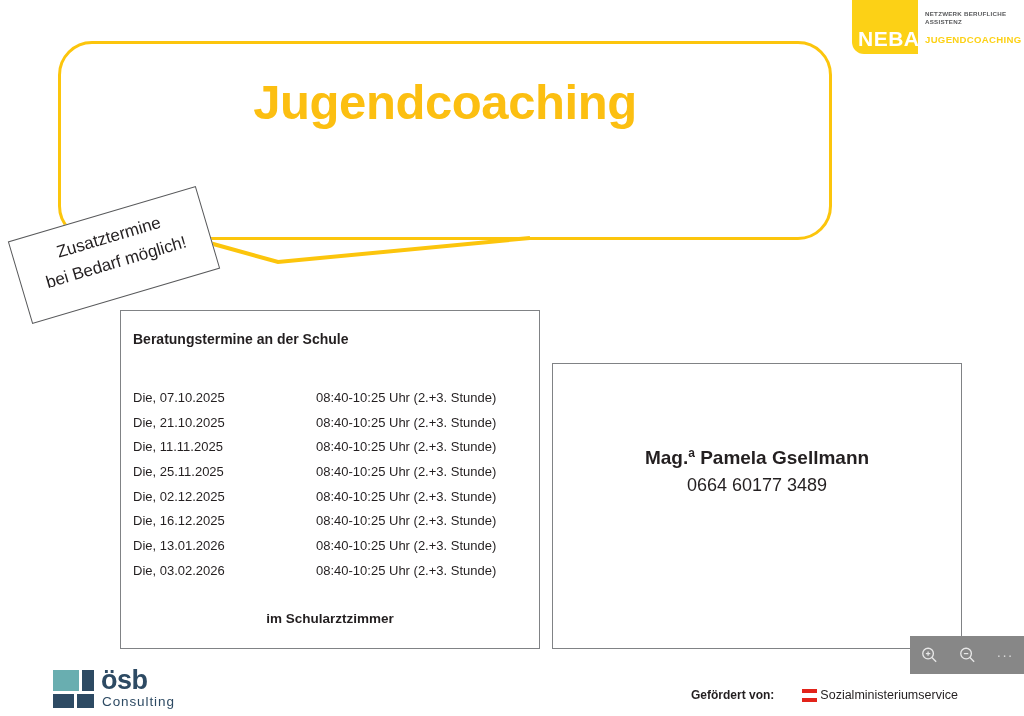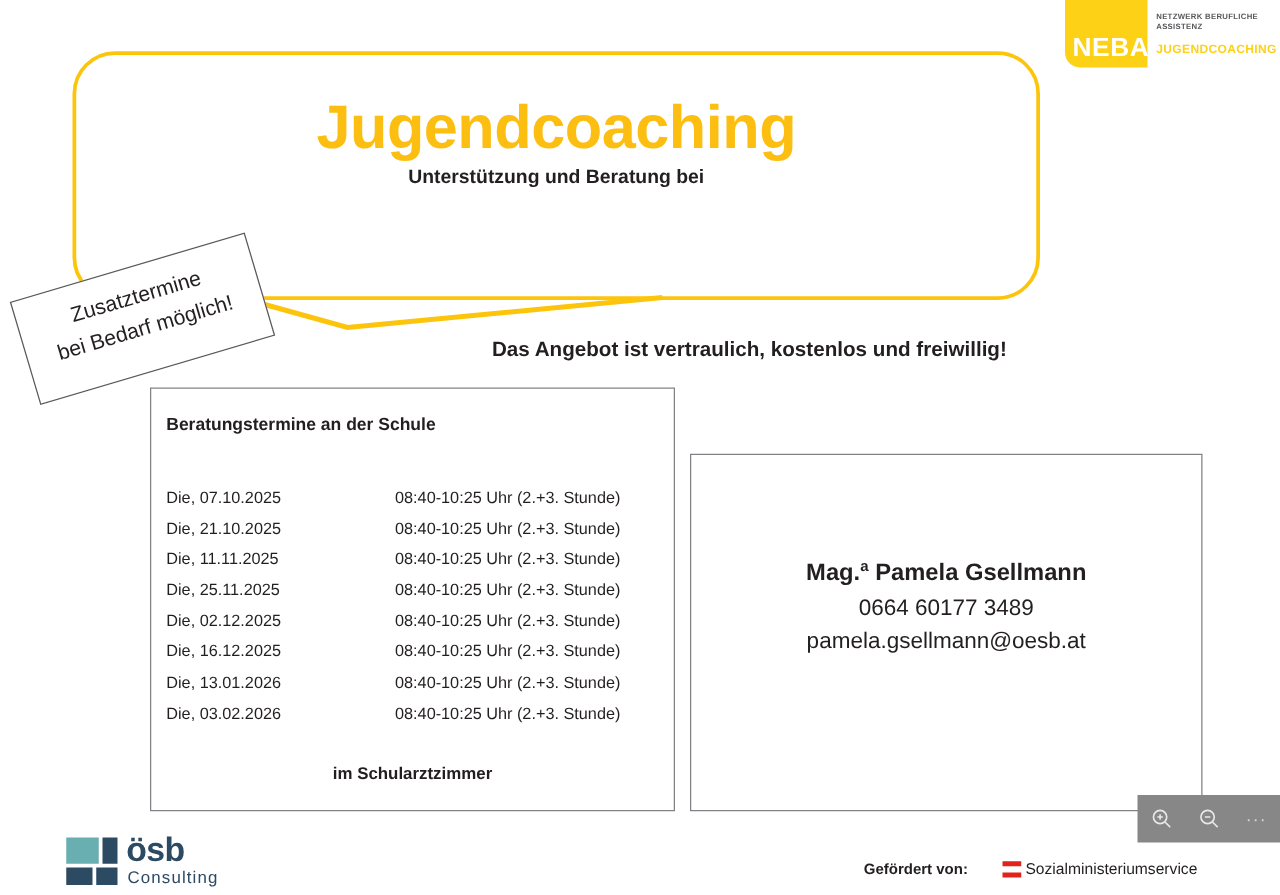--- a/index.html
+++ b/index.html
@@ -366,29 +366,27 @@
     <div class="neba-sub2">JUGENDCOACHING</div>
   </div>
 
   <div class="bubble"></div>
   <svg class="bubble-tail" viewBox="0 0 330 50">
     <polyline points="6,14 78,34 330,10" fill="none" stroke="#fcc50c" stroke-width="4"></polyline>
   </svg>
 
   <div class="bubble-inner">
     <h1 class="title-main">Jugendcoaching</h1>
-    <p class="title-sub">Unterstützung und Beratung bei</p>
   </div>
 
   <div class="sticker">
     <p class="sticker-line">Zusatztermine</p>
     <p class="sticker-line">bei Bedarf möglich!</p>
   </div>
 
-  <div class="tagline">Das Angebot ist vertraulich, kostenlos und freiwillig!</div>
 
   <div class="dates-box">
     <div class="dates-title">Beratungstermine an der Schule</div>
     <div class="dates-list">
       <div class="date-row">
         <span class="date-col-day">Die, 07.10.2025</span>
         <span class="date-col-time">08:40-10:25 Uhr (2.+3. Stunde)</span>
       </div>
       <div class="date-row">
         <span class="date-col-day">Die, 21.10.2025</span>
@@ -419,21 +417,20 @@
         <span class="date-col-time">08:40-10:25 Uhr (2.+3. Stunde)</span>
       </div>
     </div>
     <div class="dates-footer">im Schularztzimmer</div>
   </div>
 
   <div class="contact-box">
     <div class="contact-inner">
       <p class="contact-name"><span>Mag.</span><sup>a</sup><span> Pamela Gsellmann</span></p>
       <p class="contact-phone">0664 60177 3489</p>
-      <p class="contact-mail">pamela.gsellmann@oesb.at</p>
     </div>
   </div>
 
   <div class="osb-logo">
     <div class="osb-mark">
       <span class="osb-sq teal"></span>
       <span class="osb-sq n1"></span>
       <span class="osb-sq n2"></span>
       <span class="osb-sq n3"></span>
     </div>

